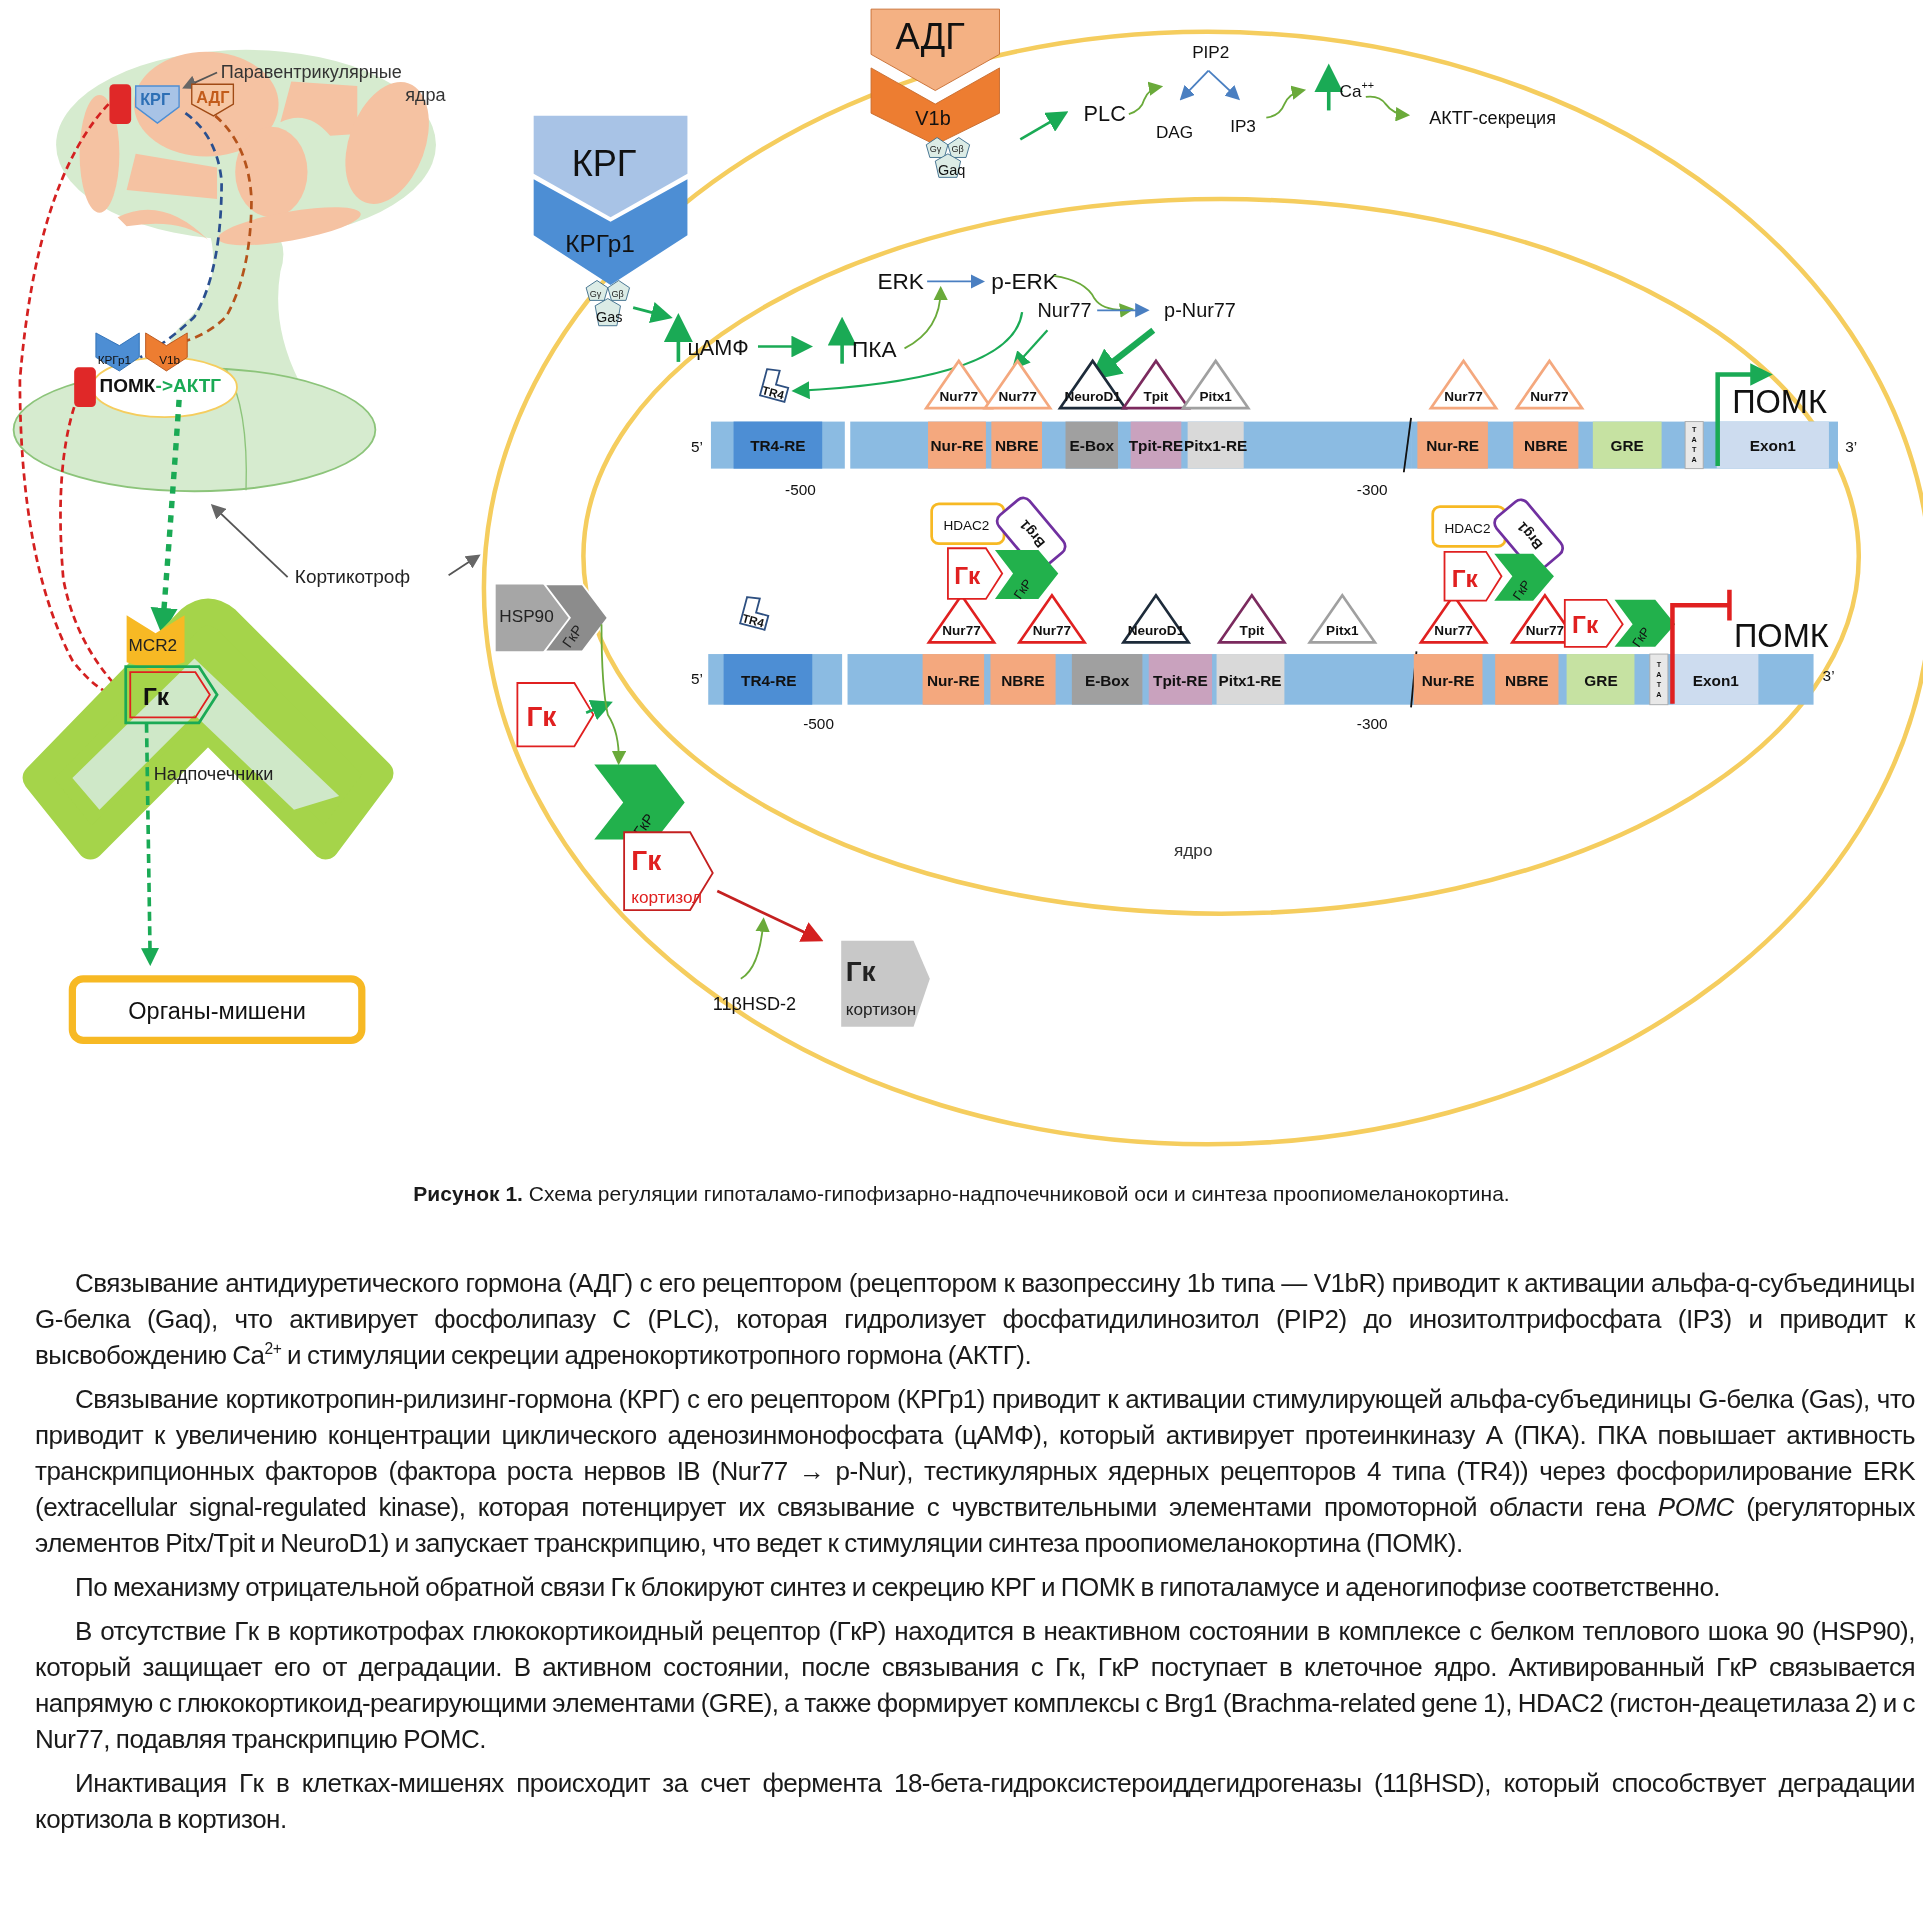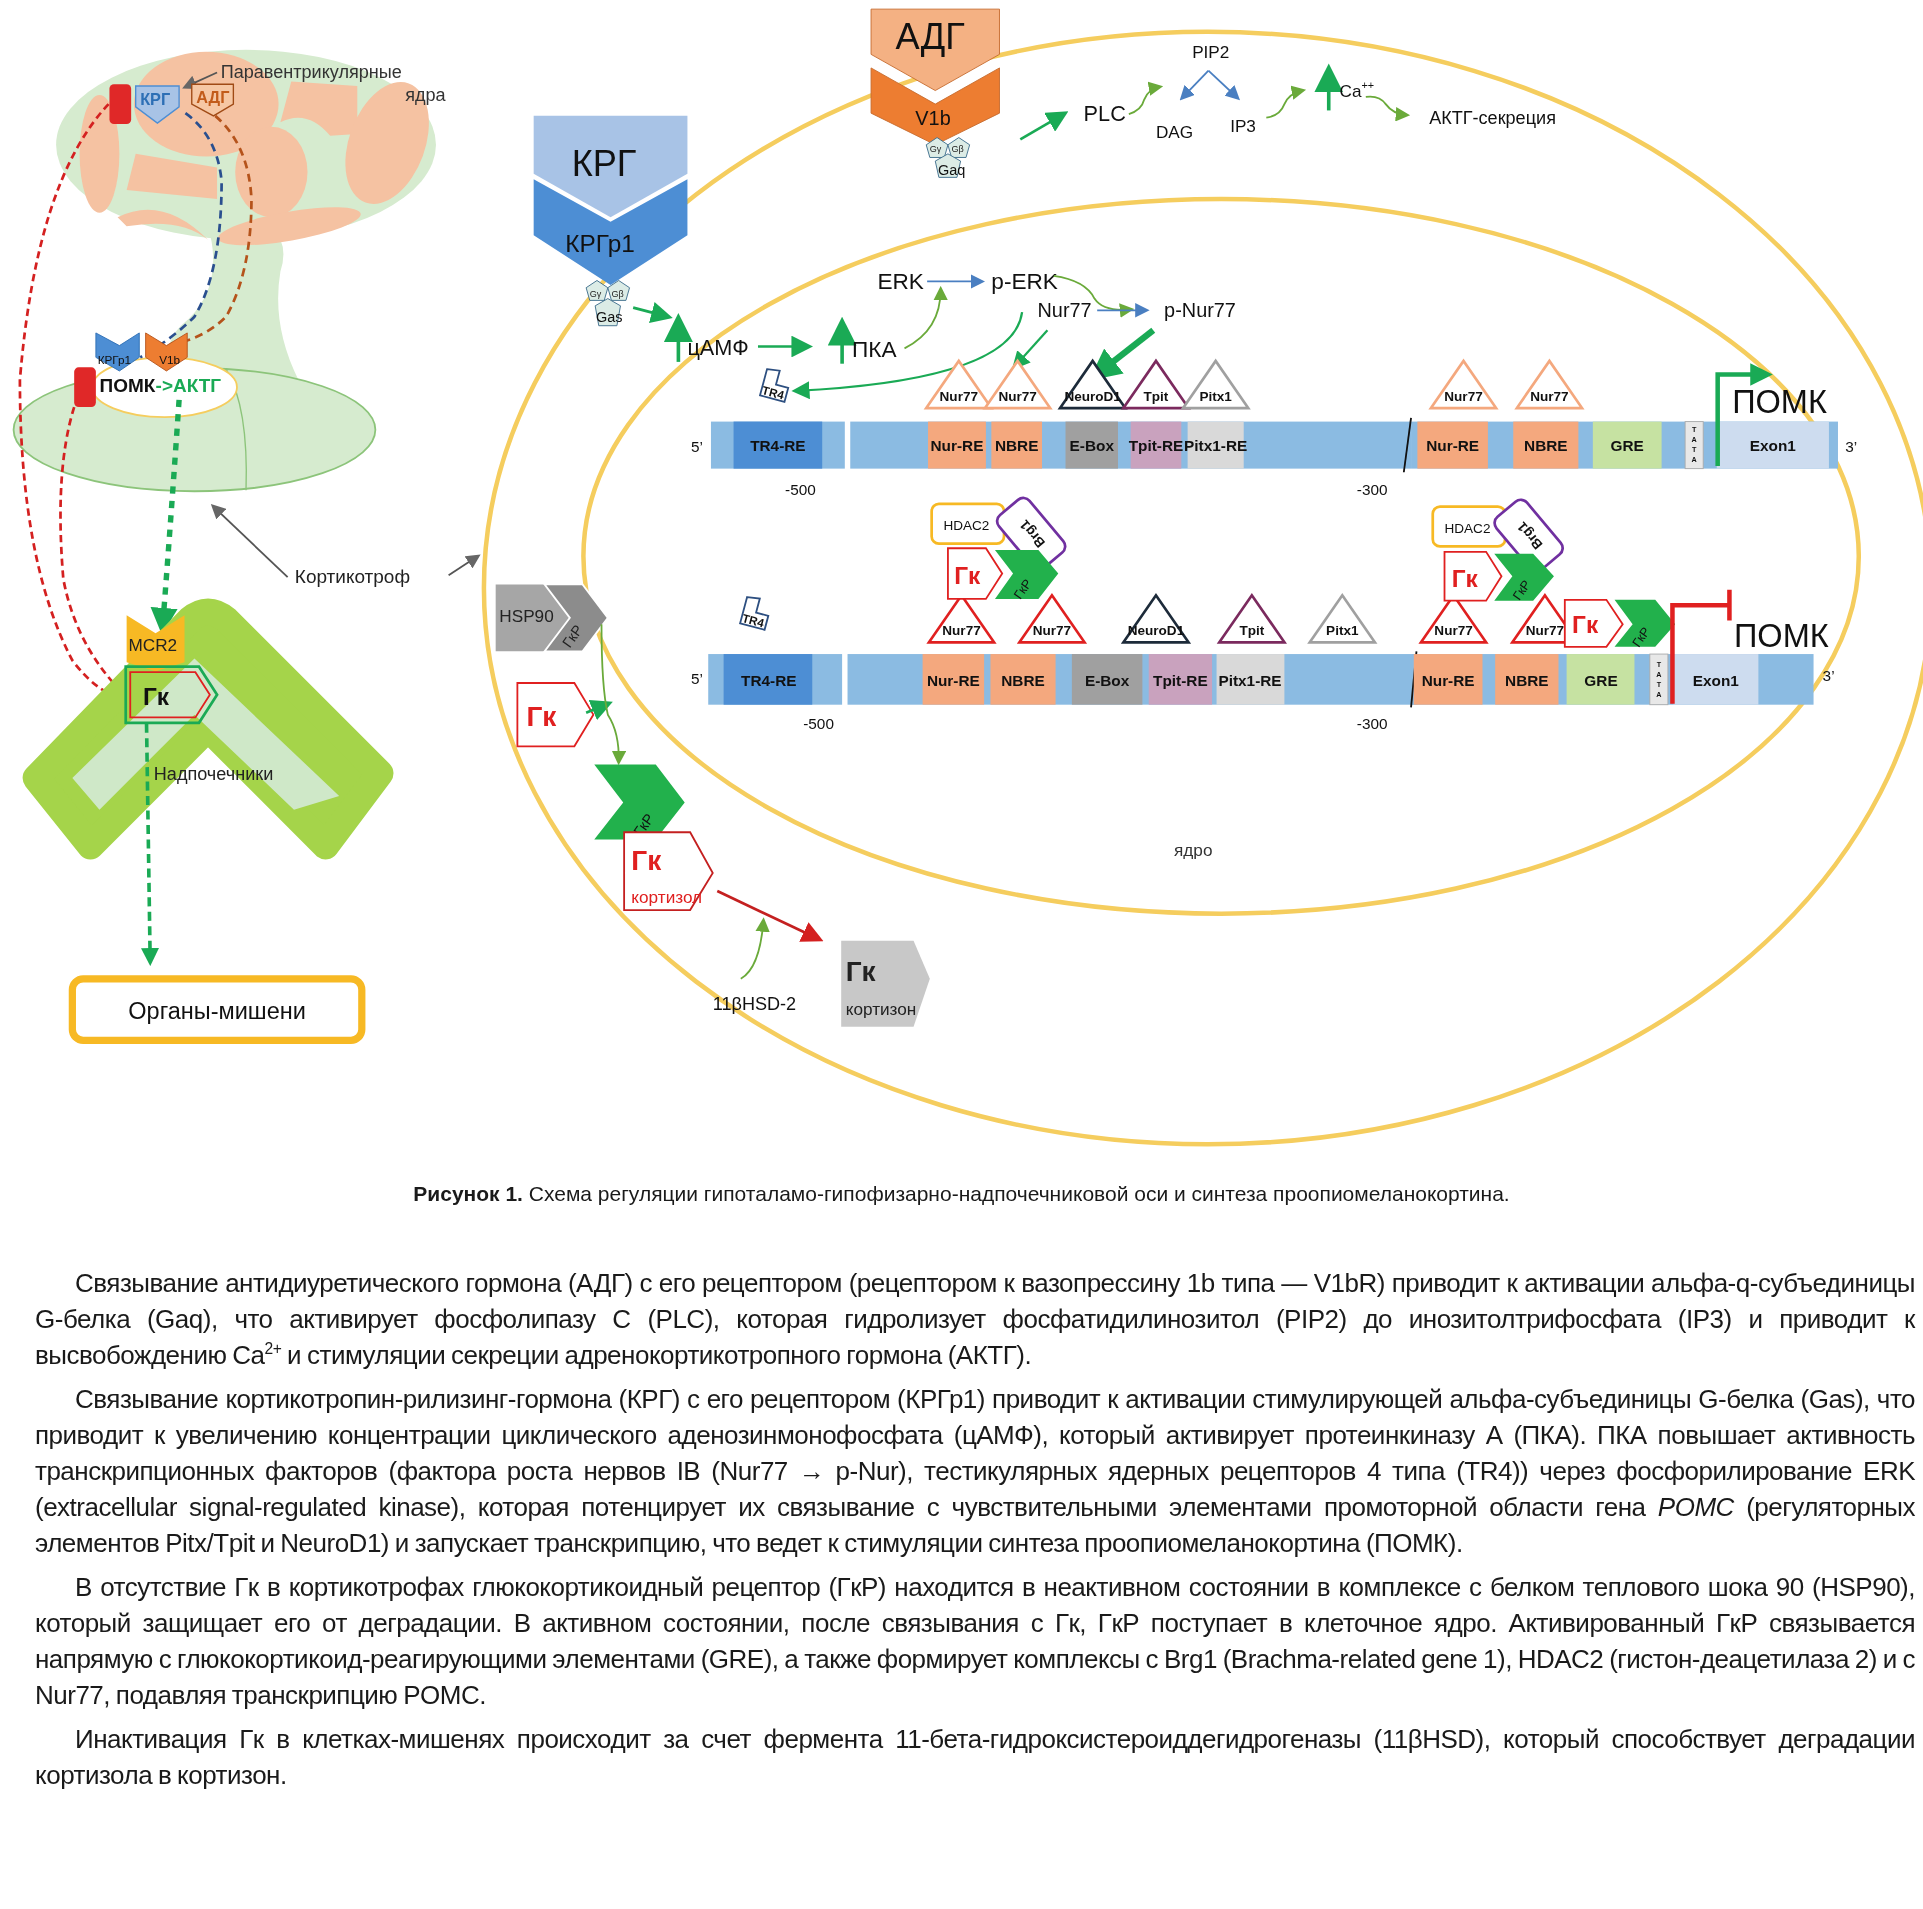--- a/index.html
+++ b/index.html
@@ -395,16 +395,17 @@
   <path d="M1849,778 L1849,669 L1912,669 M1912,652 L1912,686" fill="none" stroke="#e02020" stroke-width="5"></path>
   <text class="lbl" x="1917" y="715" font-size="36" fill="#111">ПОМК</text>
 </svg>
 </div>
 
 <div id="caption"><b>Рисунок 1.</b><span> Схема регуляции гипоталамо-гипофизарно-надпочечниковой оси и синтеза проопиомеланокортина.</span></div>
 
 <div id="body-text">
   <p><span>Связывание антидиуретического гормона (АДГ) с его рецептором (рецептором к вазопрессину 1b типа — V1bR) приводит к активации альфа-q-субъединицы G-белка (Gaq), что активирует фосфолипазу С (PLC), которая гидролизует фосфатидилинозитол (PIP2) до инозитолтрифосфата (IP3) и приводит к высвобождению Ca</span><sup>2+</sup><span> и стимуляции секреции адренокортикотропного гормона (АКТГ).</span></p>
   <p><span>Связывание кортикотропин-рилизинг-гормона (КРГ) с его рецептором (КРГр1) приводит к активации стимулирующей альфа-субъединицы G-белка (Gas), что приводит к увеличению концентрации циклического аденозинмонофосфата (цАМФ), который активирует протеинкиназу А (ПКА). ПКА повышает активность транскрипционных факторов (фактора роста нервов IB (Nur77 → p-Nur), тестикулярных ядерных рецепторов 4 типа (TR4)) через фосфорилирование ERK (extracellular signal-regulated kinase), которая потенцирует их связывание с чувствительными элементами промоторной области гена </span><i>POMC</i><span> (регуляторных элементов Pitx/Tpit и NeuroD1) и запускает транскрипцию, что ведет к стимуляции синтеза проопиомеланокортина (ПОМК).</span></p>
+  <p>По механизму отрицательной обратной связи Гк блокируют синтез и секрецию КРГ и ПОМК в гипоталамусе и аденогипофизе соответственно.</p>
   <p>В отсутствие Гк в кортикотрофах глюкокортикоидный рецептор (ГкР) находится в неактивном состоянии в комплексе с белком теплового шока 90 (HSP90), который защищает его от деградации. В активном состоянии, после связывания с Гк, ГкР поступает в клеточное ядро. Активированный ГкР связывается напрямую с глюкокортикоид-реагирующими элементами (GRE), а также формирует комплексы с Brg1 (Brachma-related gene 1), HDAC2 (гистон-деацетилаза 2) и с Nur77, подавляя транскрипцию POMC.</p>
-  <p>Инактивация Гк в клетках-мишенях происходит за счет фермента 11-бета-гидроксистероиддегидрогеназы (11βHSD), который способствует деградации кортизола в кортизон.</p>
+  <p>Инактивация Гк в клетках-мишенях происходит за счет фермента 18-бета-гидроксистероиддегидрогеназы (11βHSD), который способствует деградации кортизола в кортизон.</p>
 </div>
 
 
 </body></html>

